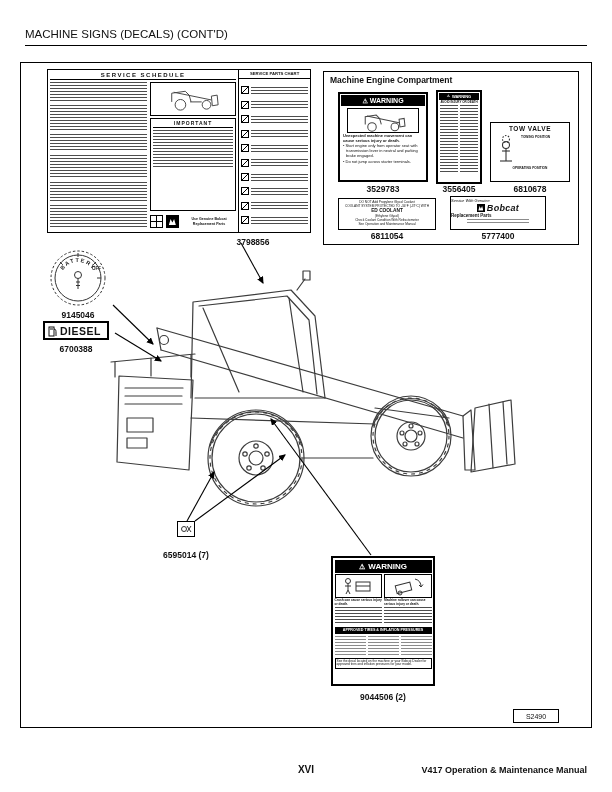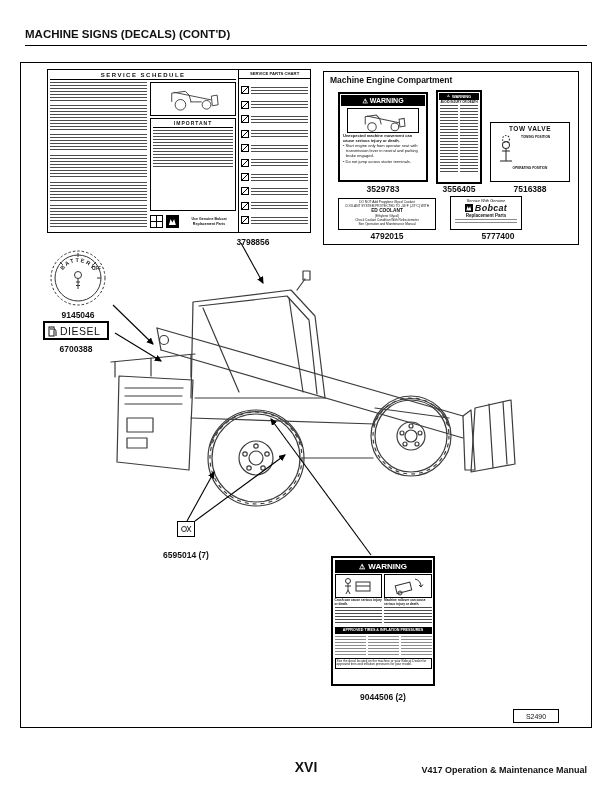--- a/index.html
+++ b/index.html
@@ -1,19 +1,19 @@
 <!DOCTYPE html>
 <html><head>
 <meta charset="utf-8">
 <style>
 *{box-sizing:border-box;margin:0;padding:0}
 html,body{background:#fff}
 body{font-family:"Liberation Sans",sans-serif;color:#111}
 .page{position:relative;width:612px;height:792px;background:#fff;overflow:hidden}
-.page-title{position:absolute;left:25px;top:28px;font-size:11.5px;font-weight:bold}
+.page-title{position:absolute;left:25px;top:28px;font-size:11.5px;font-weight:normal}
 .header-rule{position:absolute;left:25px;top:45px;width:562px;height:1px;background:#000}
 .frame{position:absolute;left:20px;top:62px;width:572px;height:666px;border:1.2px solid #000;background:#fff}
 .pn{position:absolute;font-size:8.5px;font-weight:bold;text-align:center;white-space:nowrap}
 .fp{background-image:repeating-linear-gradient(to bottom,#4d4d4d 0,#4d4d4d 1px,transparent 1px,transparent 3px)}
 .fp2{background-image:repeating-linear-gradient(to bottom,#8b8b8b 0,#8b8b8b 1px,transparent 1px,transparent 3px)}
 svg{display:block}
 
 
 .ss{position:absolute;left:26px;top:6px;width:264px;height:164px;border:1px solid #000;display:flex;background:#fff}
 .ss-left{width:73%;border-right:1px solid #000;padding:2px;display:flex;flex-direction:column}
@@ -56,54 +56,54 @@
 .w2-cols{display:flex;gap:1.5px;padding:0 1px}
 .w2-cols .fp{width:50%;height:68px}
 .tow{position:absolute;left:166px;top:50px;width:80px;height:60px;border:1.5px solid #000;background:#fff;padding:2px}
 .tow-title{font-size:6.5px;font-weight:bold;text-align:center;letter-spacing:.5px;margin-bottom:1px}
 .tow-body{display:flex;gap:2px;height:32px}
 .tow-label{font-size:3.2px;font-weight:bold;line-height:1.1}
 .tow-label.top{margin-top:3px}
 .tow-label.bottom{text-align:center;margin-top:2px}
 .coolant{position:absolute;left:14px;top:126px;width:98px;height:32px;border:1.5px solid #000;text-align:center;font-size:3.2px;line-height:1.3;padding-top:1px;background:#fff}
 .coolant .big{font-size:4.8px;font-weight:bold;line-height:1.1}
-.bobcat{position:absolute;left:126px;top:124px;width:72px;height:34px;border:1px solid #000;text-align:center;padding-top:1px;background:#fff}
+.bobcat{position:absolute;left:126px;top:124px;width:96px;height:34px;border:1px solid #000;padding-top:1px;background:#fff}
 .bobcat .svc{font-size:4px;font-style:italic}
 .brand-row{display:flex;align-items:center;justify-content:center;gap:2px}
 .bobcat-mark{width:8px;height:8px;background:#000;position:relative}
 .bobcat-mark:after{content:"";position:absolute;left:1.5px;top:2px;width:5px;height:4.5px;background:#fff;clip-path:polygon(0 100%,25% 0,50% 60%,75% 0,100% 100%)}
 .brand{font-size:9px;font-weight:bold;font-style:italic;letter-spacing:.3px}
 .bobcat .rp{font-size:4.5px;font-weight:bold}
 .bobcat .fp2{width:62px;height:5px;margin:1px auto 0}
 
 
 .battery{position:absolute;left:28px;top:186px;width:58px;height:58px}
 .diesel{position:absolute;left:22px;top:258px;width:66px;height:19px;border:2px solid #000;display:flex;align-items:center;gap:3px;padding:0 3px;background:#fff}
-.diesel-label{font-size:10.5px;font-weight:normal;letter-spacing:.5px}
+.diesel-label{font-size:10.5px;font-weight:bold;letter-spacing:.5px}
 
 
 .sd{position:absolute;left:156px;top:458px;width:18px;height:16px;border:1px solid #000;display:flex;align-items:center;justify-content:center;background:#fff}
 
 
 .tw{position:absolute;left:310px;top:493px;width:104px;height:130px;border:2px solid #000;background:#fff;padding:1.5px}
 .tw-head{background:#000;color:#fff;height:13px;display:flex;align-items:center;justify-content:center;gap:3px;font-size:8px;font-weight:bold}
 .tw-head .warn-tri{font-size:7px}
 .tw-cols{display:flex;gap:2px;margin-top:1.5px}
 .tw-col{width:50%}
 .tw-pic{height:24px;border:1px solid #000;display:flex;align-items:center;justify-content:center;margin-bottom:1px}
 .tw-text{font-size:3.2px;font-weight:bold;line-height:1.15}
 .tw-col .fp{height:18px;margin-top:1px}
 .tw-band{background:#000;color:#fff;font-size:3.7px;font-weight:bold;text-align:center;padding:1.5px 0;margin:2px 0 1.5px;line-height:1}
 .tw-table{display:flex;gap:2px;height:20px}
 .tw-table .fp2{flex:1}
 .tw-note{border:1px solid #000;margin-top:2px;padding:1px;font-size:3.2px;line-height:1.2}
 
 
 .figcode{position:absolute;left:492px;top:646px;width:46px;height:14px;border:1px solid #000;display:flex;align-items:center;justify-content:center;font-size:7px}
-.footer-page{position:absolute;left:0;right:0;bottom:17px;text-align:center;font-size:14px;font-weight:bold}
+.footer-page{position:absolute;left:0;right:0;bottom:17px;text-align:center;font-size:10px;font-weight:bold}
 .footer-manual{position:absolute;right:25px;bottom:17px;font-size:9px;font-weight:bold}
 
 
 .machine-svg{position:absolute;left:70px;top:195px}
 .leaders{position:absolute;left:0;top:0;pointer-events:none}
 </style>
 </head>
 <body>
 
 <div class="page">
@@ -323,31 +323,31 @@
               <circle cx="13" cy="12" r="3.5"></circle>
               <path d="M13,15.5 V28"></path>
               <path d="M7,28 h12"></path>
               <path d="M9,18 h8"></path>
             </g>
           </svg>
           <div class="tow-label top">TOWING POSITION</div>
         </div>
         <div class="tow-label bottom">OPERATING POSITION</div>
       </div>
-      <div class="pn" style="left:166px;top:112px;width:80px">7516388</div>
+      <div class="pn" style="left:166px;top:112px;width:80px">6810678</div>
 
       <div class="coolant">
         <div>DO NOT Add Propylene Glycol Coolant</div>
         <div>COOLANT SYSTEM PROTECTED TO -34°F (-37°C) WITH</div>
         <div class="big">ED COOLANT</div>
         <div>(Ethylene Glycol)</div>
         <div>Check Coolant Condition With Refractometer</div>
         <div>See Operation and Maintenance Manual</div>
       </div>
-      <div class="pn" style="left:14px;top:159px;width:98px">4792015</div>
+      <div class="pn" style="left:14px;top:159px;width:98px">6811054</div>
 
       <div class="bobcat">
         <div class="svc">Service With Genuine</div>
         <div class="brand-row">
           <span class="bobcat-mark"></span>
           <span class="brand">Bobcat</span>
         </div>
         <div class="rp">Replacement Parts</div>
         <div class="fp2"></div>
       </div>

